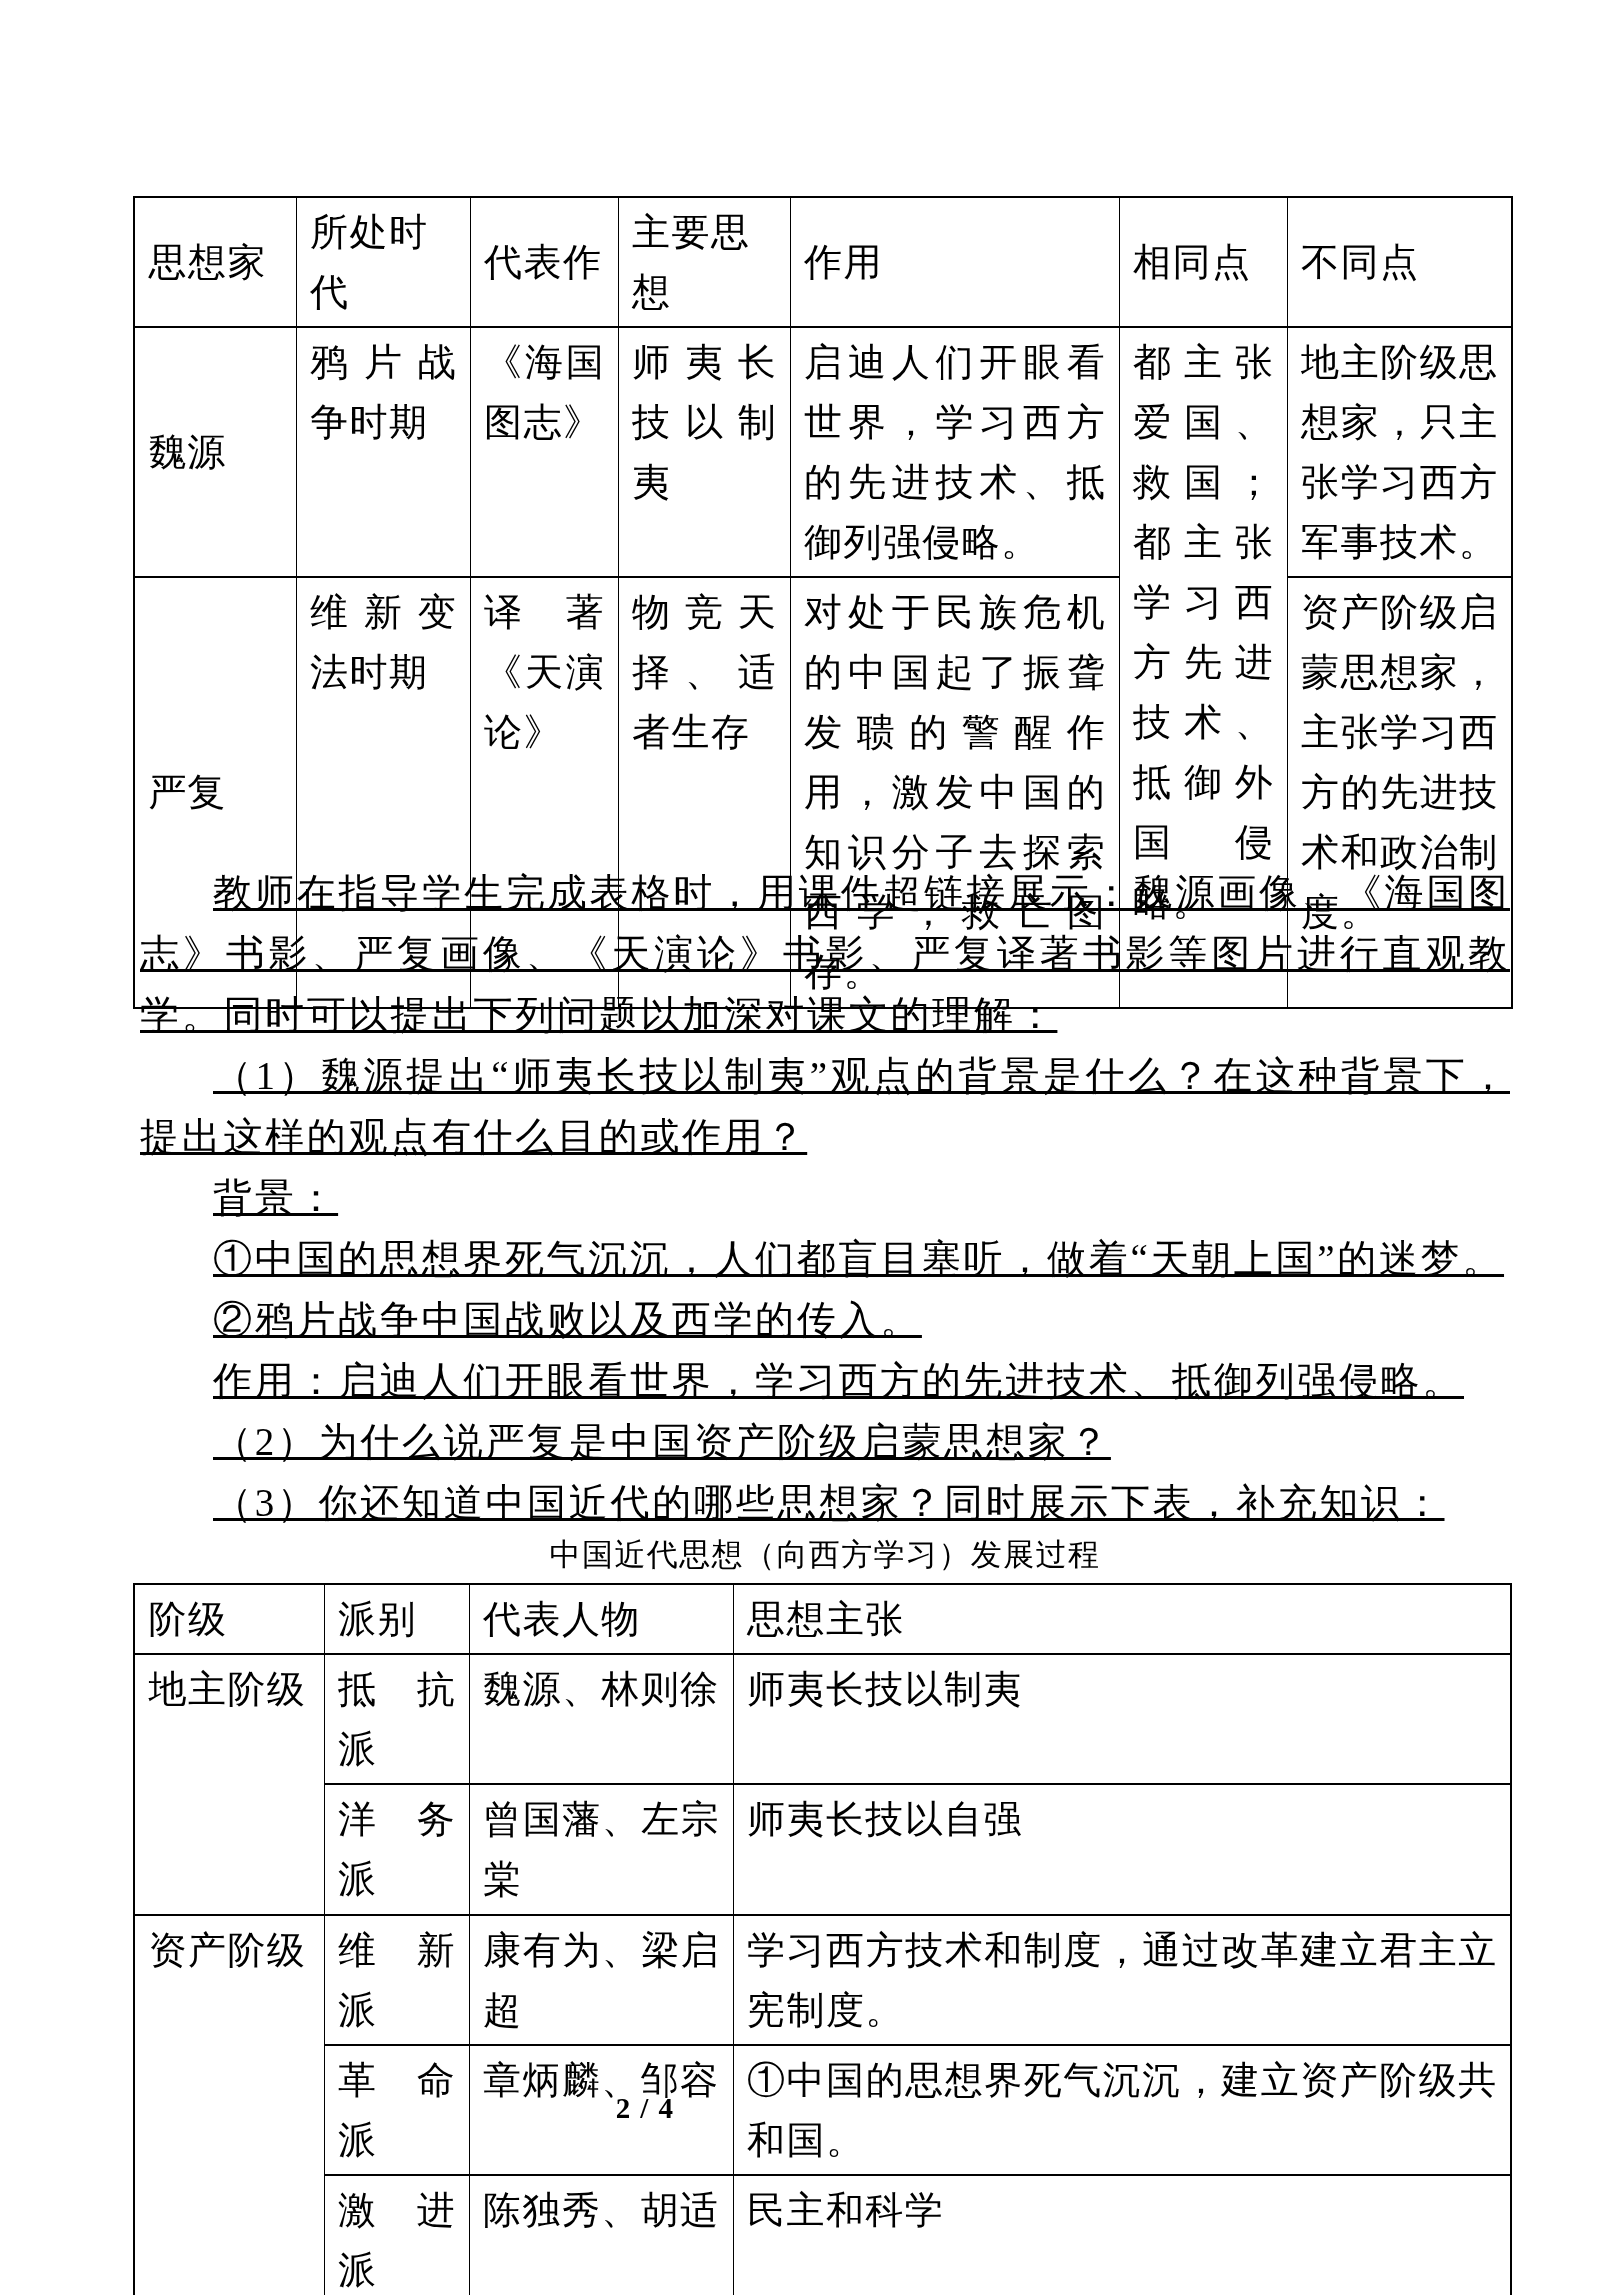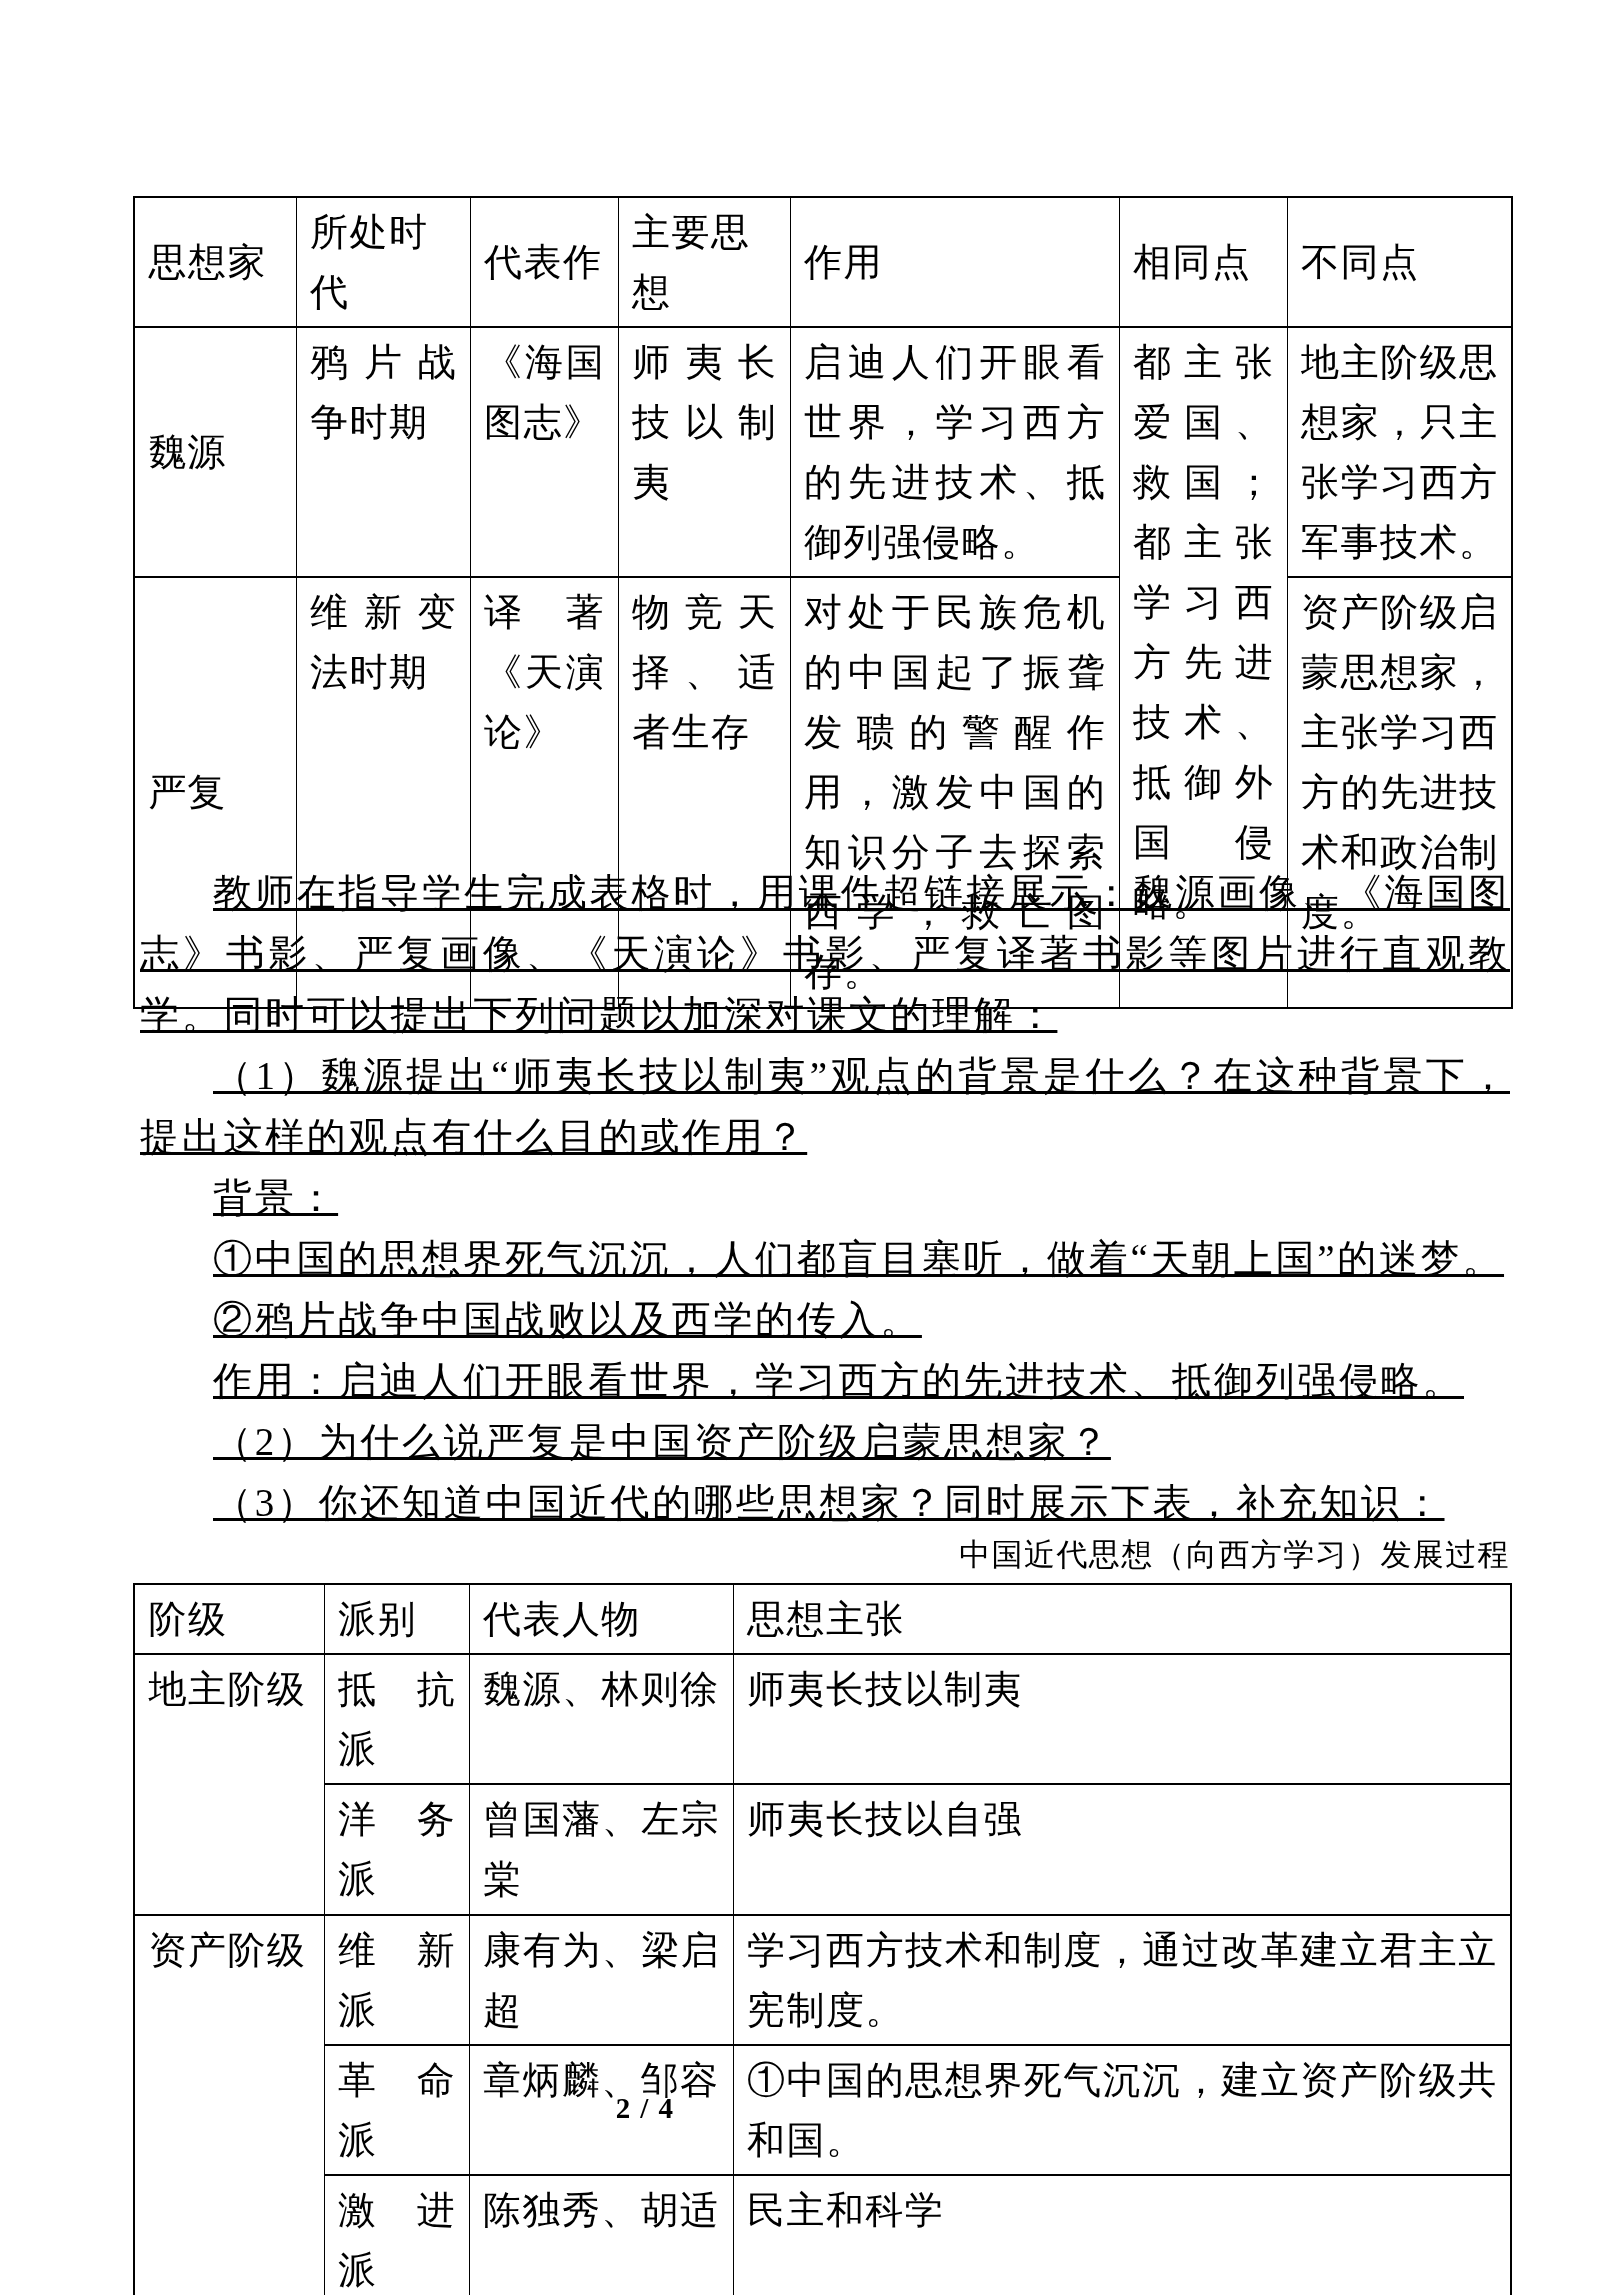--- a/index.html
+++ b/index.html
@@ -51,21 +51,21 @@
     font-size:39px;line-height:61px;
     letter-spacing:2.7px;
     text-align:justify;
     word-break:break-all;
     text-decoration:underline;
   }
   .bodytext p{margin:0;text-indent:73px;}
   .t2title{
     position:absolute;left:140px;top:1527px;width:1370px;
     font-size:31px;line-height:56px;letter-spacing:1.4px;
-    text-align:right;
+    text-align:center;
   }
   .footer{
     position:absolute;left:0;top:2088px;width:1290px;
     text-align:center;
     font-size:29px;font-weight:bold;line-height:41px;
     letter-spacing:1.4px;
   }
 </style>
 </head>
 <body>

